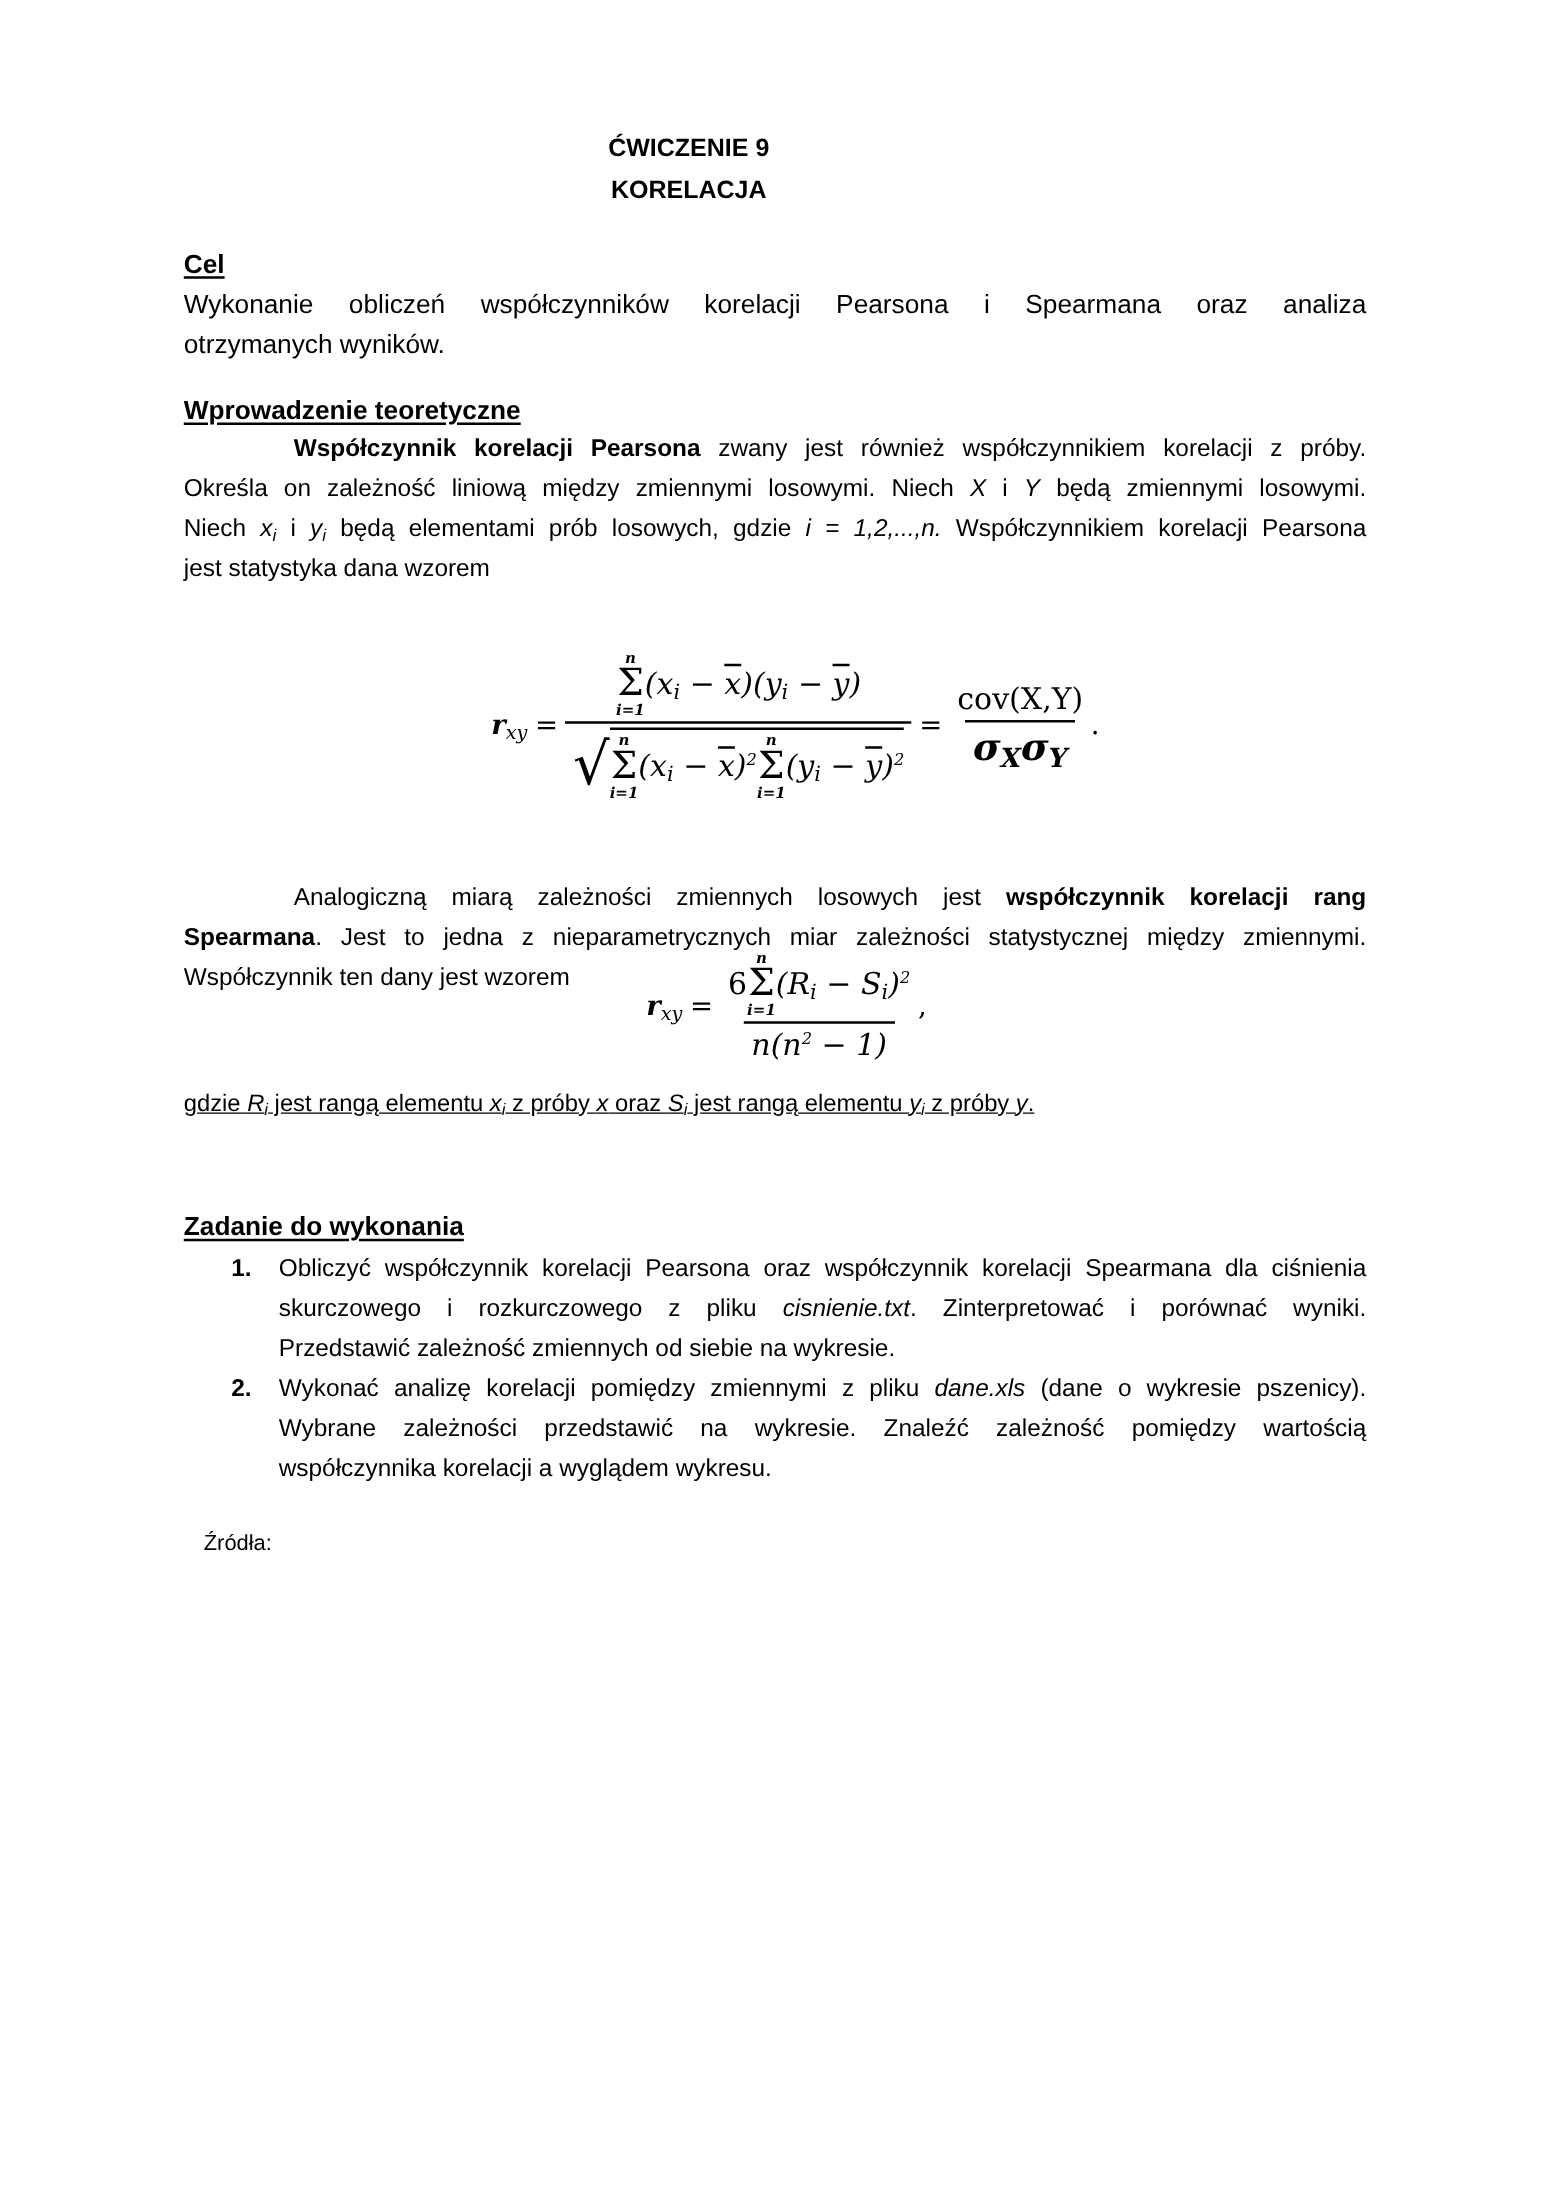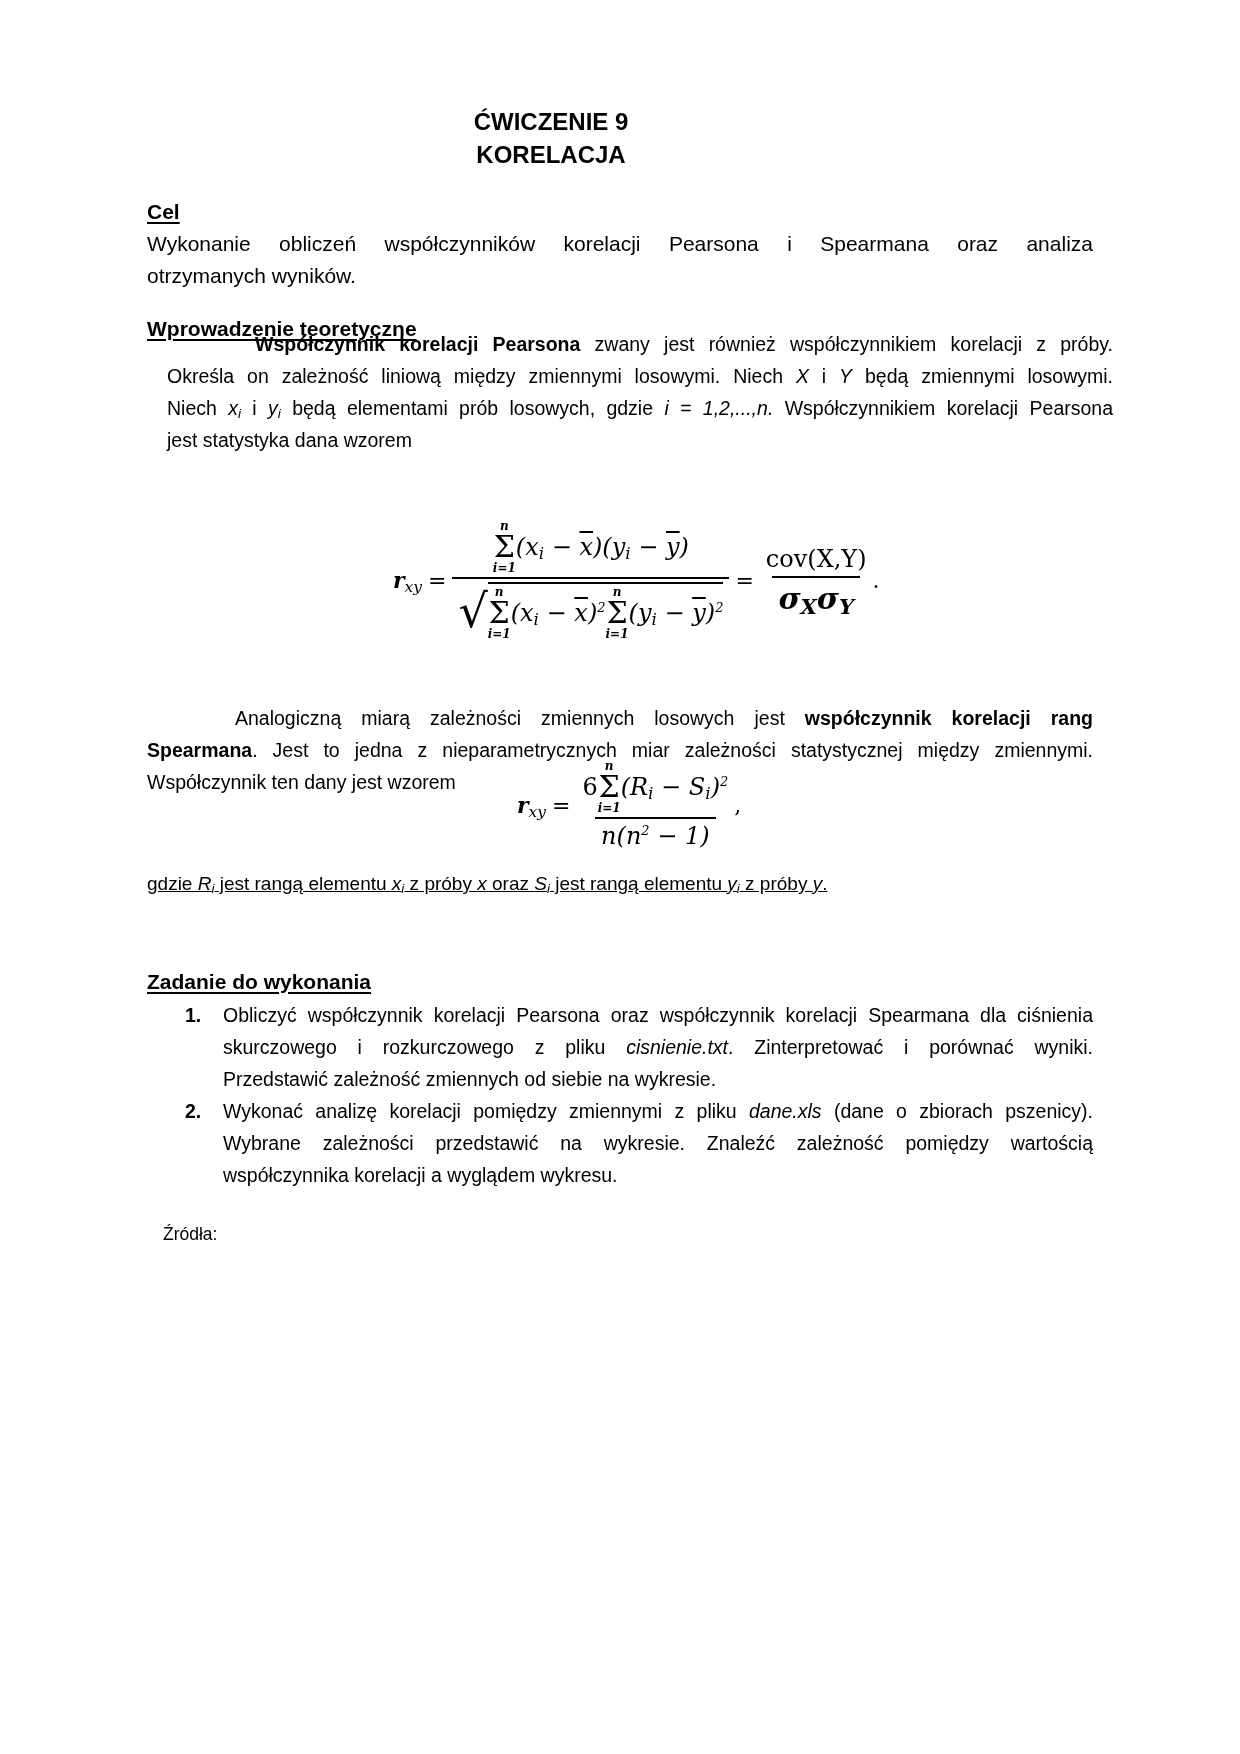--- a/index.html
+++ b/index.html
@@ -1,19 +1,19 @@
 <!DOCTYPE html>
 <html><head>
 <meta charset="utf-8">
 <style>
   html, body { margin: 0; padding: 0; background: #ffffff; }
   body { width: 1240px; height: 1754px; position: relative; overflow: hidden;
          font-family: "Liberation Sans", "DejaVu Sans", sans-serif; color: #000; }
   .page { position: absolute; left: 0; top: 0; width: 1240px; height: 1754px; background: #fff; }
-  .title { position: absolute; left: 0; width: 1102px; text-align: center; font-weight: bold; font-size: 24px; }
+  .title { position: absolute; left: 0; width: 1102px; text-align: center; font-weight: bold; font-size: 20px; }
   .h { position: absolute; left: 147px; font-weight: bold; font-size: 21px; text-decoration: underline; text-underline-offset: 3px; }
   .p { position: absolute; left: 147px; width: 946px; font-size: 19.5px; line-height: 32px; text-align: justify; }
   .line { display: block; text-align: justify; text-align-last: justify; }
   .line.last { text-align-last: left; }
   .indent { padding-left: 88px; }
   .b { font-weight: bold; }
   .i { font-style: italic; }
   sub { font-size: 0.7em; vertical-align: -0.25em; line-height: 0; }
   .formula { position: absolute; font-family: "DejaVu Serif", "Liberation Serif", serif; font-style: italic; color: #000; }
   .fr { display: inline-flex; flex-direction: column; align-items: center; vertical-align: middle; }
@@ -37,21 +37,21 @@
   <div class="title" style="top:141px;">KORELACJA</div>
 
   <div class="h" style="top:200px;">Cel</div>
   <div class="p" style="top:228px; font-size:21px;">
     <span class="line">Wykonanie obliczeń współczynników korelacji Pearsona i Spearmana oraz analiza</span>
     <span class="line last">otrzymanych wyników.</span>
   </div>
 
   <div class="h" style="top:317px;">Wprowadzenie teoretyczne</div>
 
-  <div class="p" style="top:328px;margin-left:20px;">
+  <div class="p" style="top:343px;">
     <span class="line indent"><span class="b">Współczynnik korelacji Pearsona</span><span> zwany jest również współczynnikiem korelacji z próby.</span></span>
     <span class="line"><span>Określa on zależność liniową między zmiennymi losowymi. Niech </span><span class="i">X</span><span> i </span><span class="i">Y</span><span> będą zmiennymi losowymi.</span></span>
     <span class="line"><span>Niech </span><span class="i"><span>x</span><sub>i</sub></span><span> i </span><span class="i"><span>y</span><sub>i</sub></span><span> będą elementami prób losowych, gdzie </span><span class="i">i = 1,2,...,n.</span><span> Współczynnikiem korelacji Pearsona</span></span>
     <span class="line last">jest statystyka dana wzorem</span>
   </div>
 
   <div class="formula" style="left:393px; top:520px; font-size:22px;">
     <span style="display:inline-flex; align-items:center;">
       <span><b><span>r</span></b><sub>xy</sub></span>
       <span style="font-style:normal; margin:0 6px;">=</span>
@@ -125,21 +125,21 @@
 
   <div class="list" style="top:999px;">
     <div class="li">
       <span class="n">1.</span>
       <span class="line">Obliczyć współczynnik korelacji Pearsona oraz współczynnik korelacji Spearmana dla ciśnienia</span>
       <span class="line"><span>skurczowego i rozkurczowego z pliku </span><span class="i">cisnienie.txt</span><span>. Zinterpretować i porównać wyniki.</span></span>
       <span class="line last">Przedstawić zależność zmiennych od siebie na wykresie.</span>
     </div>
     <div class="li">
       <span class="n">2.</span>
-      <span class="line"><span>Wykonać analizę korelacji pomiędzy zmiennymi z pliku </span><span class="i">dane.xls</span><span> (dane o zbiorach pszenicy).</span></span>
+      <span class="line"><span>Wykonać analizę korelacji pomiędzy zmiennymi z pliku </span><span class="i">dane.xls</span><span> (dane o wykresie pszenicy).</span></span>
       <span class="line">Wybrane zależności przedstawić na wykresie. Znaleźć zależność pomiędzy wartością</span>
       <span class="line last">współczynnika korelacji a wyglądem wykresu.</span>
     </div>
   </div>
 
   <div class="src" style="left:147px; top:1224px; font-weight:normal;margin-left:16px;">Źródła:</div>
 
 </div>
 
 </body></html>

